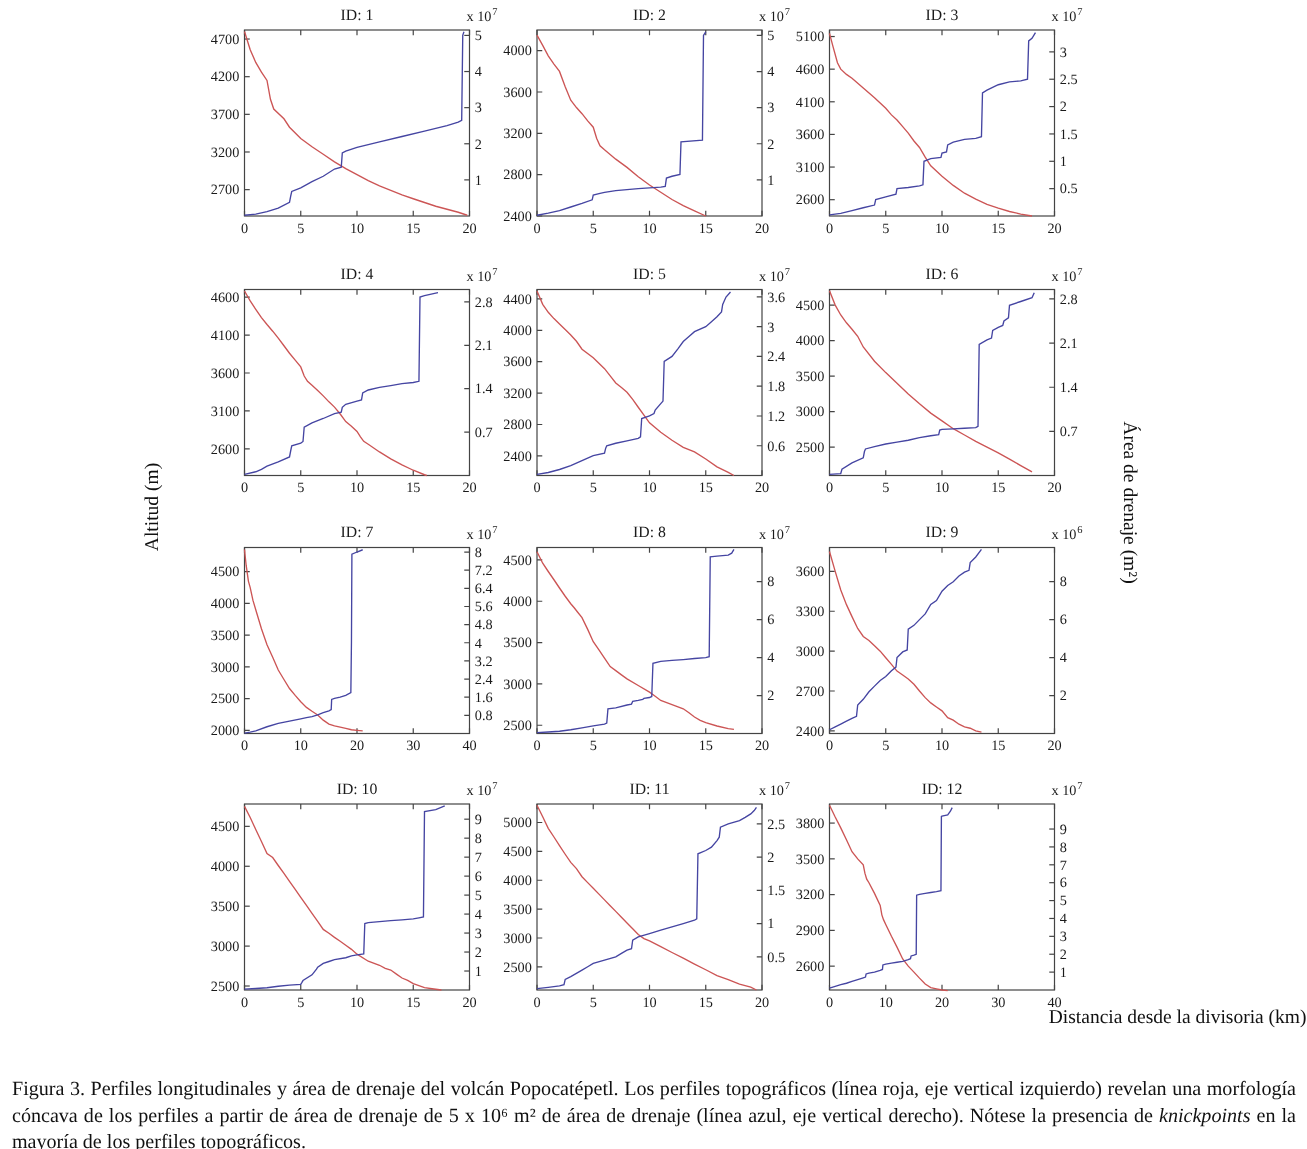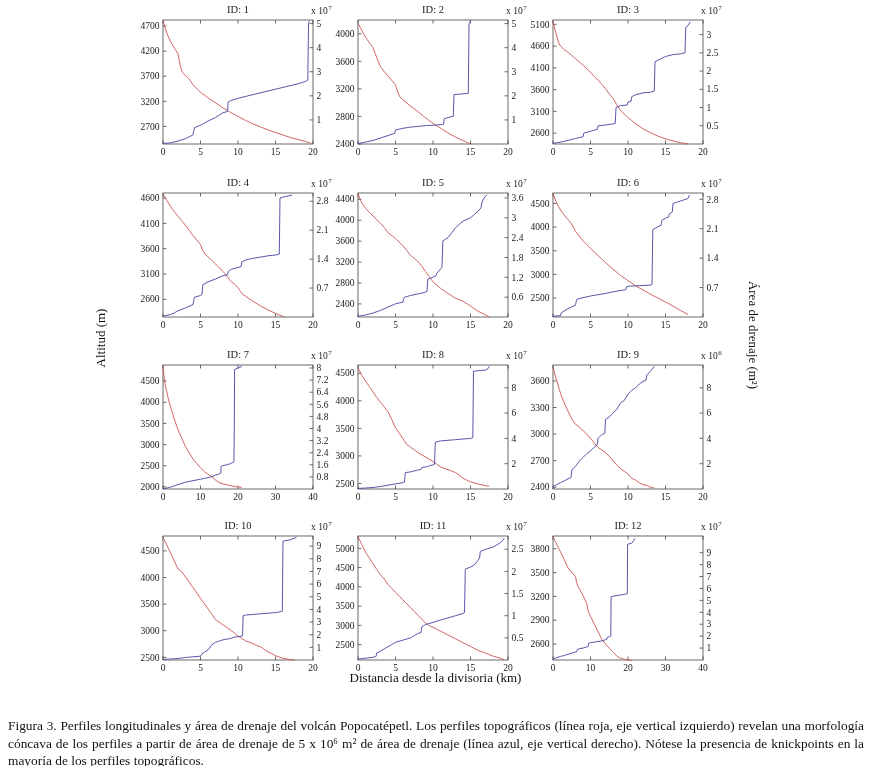--- a/index.html
+++ b/index.html
@@ -7,24 +7,24 @@
           font-family:"Liberation Serif",serif;color:#111;overflow:hidden;}
   .panel{position:absolute;}
   svg text{fill:#1a1a1a;}
   .tick-label{font-family:"Liberation Serif",serif;font-size:9.5px;}
   .panel-title{font-family:"Liberation Serif",serif;font-size:10.5px;}
   .scale-label{font-family:"Liberation Serif",serif;font-size:9.5px;}
   .axis-line{stroke:#444;stroke-width:0.8;fill:none;}
   .rot-label{position:absolute;text-align:center;font-size:13px;white-space:nowrap;}
   .rot-left{transform:rotate(-90deg);}
   .rot-right{transform:rotate(90deg);}
-  .x-label{position:absolute;left:0;width:871px;text-align:center;font-size:13px;}
+  .x-label{position:absolute;left:0;width:871px;text-align:right;font-size:13px;}
   .caption{position:absolute;left:8px;top:704px;width:856px;font-size:13.4px;
            line-height:17.2px;text-align:justify;}
-  .caption .ital{}
+  .caption .ital{font-style:italic;}
 </style>
 </head>
 <body>
 
 <div class="figure">
   <div id="panels">
       <div class="panel" style="left: 122px; top: 2px;"><svg width="238" height="162">
           <rect x="41" y="18" width="150" height="124" class="axis-line"></rect>
           <line x1="41" y1="142" x2="41" y2="138.5" class="axis-line"></line>
           <line x1="41" y1="18" x2="41" y2="21.5" class="axis-line"></line>

